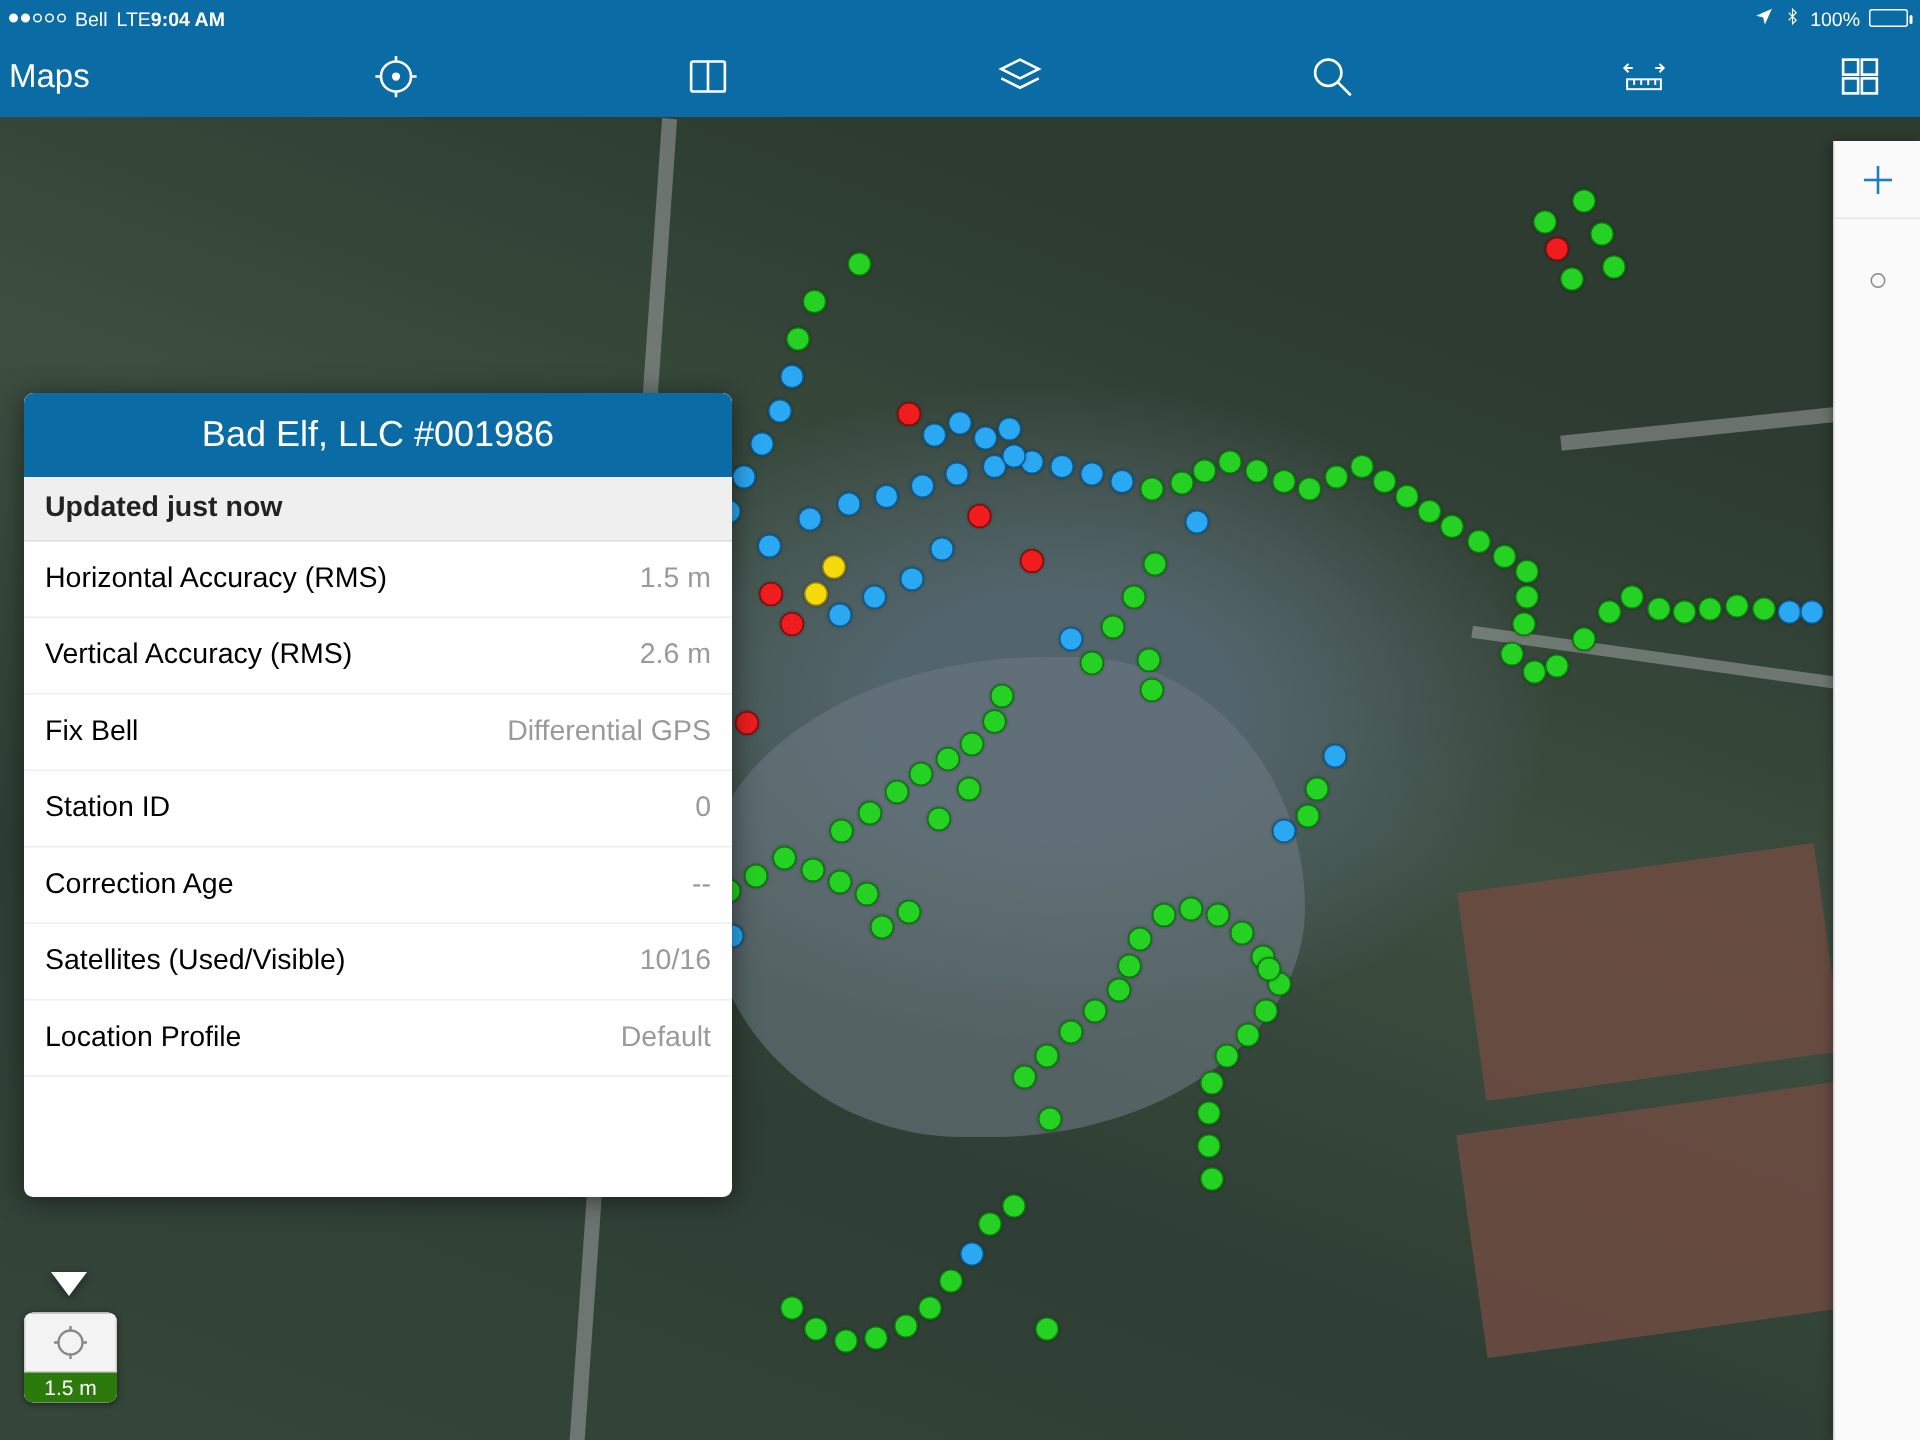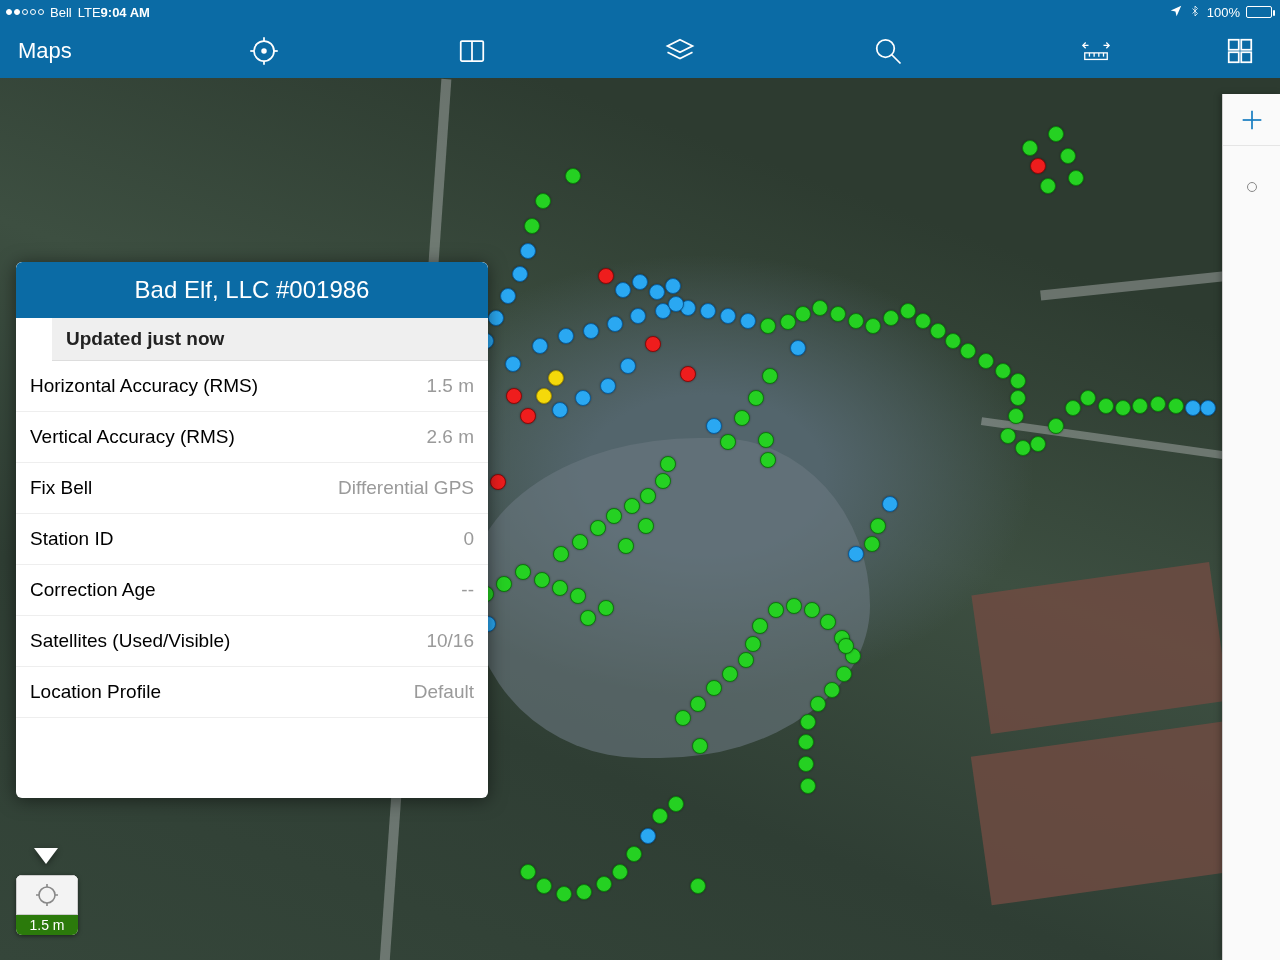--- a/index.html
+++ b/index.html
@@ -13,21 +13,21 @@
 .status-right{flex:0 0 auto;display:flex;align-items:center;gap:6px;padding-right:8px;}
 .sig-dots{display:flex;gap:2px;}
 .sig-dots span{width:6px;height:6px;border-radius:50%;border:1px solid #fff;}
 .sig-dots span.on{background:#fff;}
 .batt{width:26px;height:12px;border:1px solid #fff;border-radius:2px;position:relative;}
 .batt::after{content:"";position:absolute;right:-4px;top:3px;width:2px;height:6px;background:#fff;border-radius:1px;}
 .batt .fill{height:100%;width:100%;background:#fff;}
 
 
 .toolbar{position:absolute;top:24px;left:0;right:0;height:54px;background:#0b6ba5;display:flex;align-items:center;z-index:49;}
-.toolbar .maps-label{color:#fff;font-size:22px;padding-left:18px;width:160px;}
+.toolbar .maps-label{color:#fff;font-size:22px;padding-left:6px;width:160px;}
 .toolbar .tb-btn{flex:1;display:flex;justify-content:center;align-items:center;color:#fff;cursor:pointer;}
 .tb-btn svg{width:30px;height:30px;stroke:#fff;fill:none;stroke-width:1.4;}
 
 
 .map-bg{position:absolute;top:78px;left:0;right:0;bottom:0;
  background:
   radial-gradient(ellipse 600px 400px at 55% 45%, #53656c 0%, #53656c 20%, transparent 55%),
   linear-gradient(20deg,#35463a 0%, #2f3e34 30%, #3d4f41 55%, #2d3b30 80%),
   linear-gradient(150deg,#6b4a3a 70%, transparent 72%);
  background-color:#344237;
@@ -37,21 +37,21 @@
 .field.b{right:40px;top:660px;width:260px;height:150px;}
 .road{position:absolute;background:#d9dadc;opacity:0.35;}
 .road.r1{top:0;left:410px;width:10px;height:900px;transform:rotate(4deg);}
 .road.r2{top:200px;right:0;width:240px;height:10px;transform:rotate(-6deg);}
 .road.r3{top:360px;right:0;width:300px;height:8px;transform:rotate(8deg);}
 .lake{position:absolute;top:360px;left:470px;width:400px;height:320px;background:#6a7880;border-radius:60% 40% 55% 45% / 50% 55% 50% 55%;opacity:0.6;}
 
 
 .gps-card{position:absolute;left:16px;top:262px;width:472px;background:#fff;border-radius:6px;box-shadow:0 2px 18px rgba(0,0,0,.5);z-index:40;overflow:hidden;}
 .gps-card .header{background:#0b6ba5;color:#fff;text-align:center;padding:14px 10px;font-size:24px;border-radius:6px 6px 0 0;}
-.gps-card .sub{background:#efefef;color:#222;font-weight:600;font-size:19px;padding:10px 14px;border-bottom:1px solid #ddd;margin-left:36px;}
+.gps-card .sub{background:#efefef;color:#222;font-weight:600;font-size:19px;padding:10px 14px;border-bottom:1px solid #ddd;}
 .gps-card .row{display:flex;justify-content:space-between;padding:14px 14px;font-size:19px;border-bottom:1px solid #eee;}
 .gps-card .row .val{color:#9a9a9a;}
 .gps-card .pad{height:80px;}
 .card-tail{position:absolute;left:34px;top:848px;width:0;height:0;border-left:12px solid transparent;border-right:12px solid transparent;border-top:16px solid #fff;z-index:40;filter:drop-shadow(0 2px 3px rgba(0,0,0,.4));}
 
 
 .loc-badge{position:absolute;left:16px;bottom:25px;width:62px;border-radius:6px;overflow:hidden;box-shadow:0 1px 4px rgba(0,0,0,.5);z-index:45;background:#fff;}
 .loc-badge .top{background:#f3f3f3;border:1px solid #ccc;height:40px;display:flex;align-items:center;justify-content:center;}
 .loc-badge .top svg{width:24px;height:24px;stroke:#888;fill:none;stroke-width:1.6;}
 .loc-badge .bot{background:#2b7a0b;color:#fff;font-size:14px;text-align:center;padding:2px 0;}

